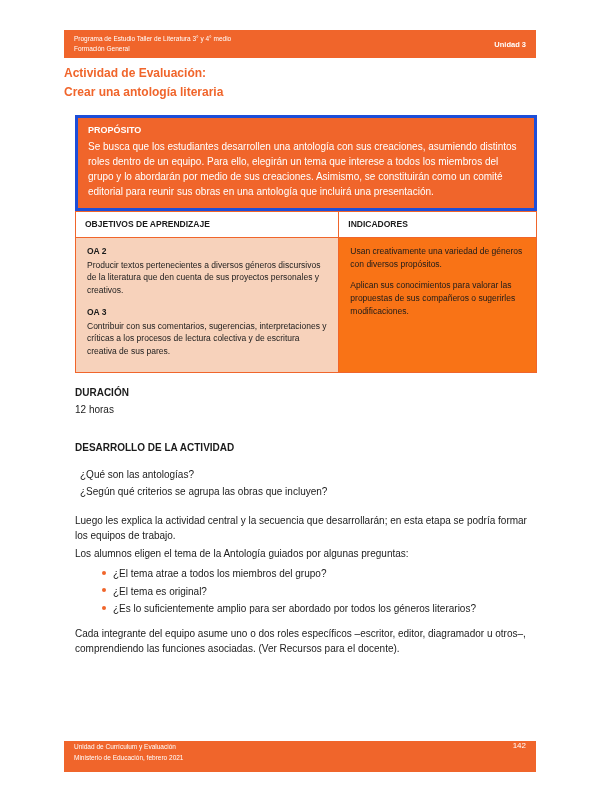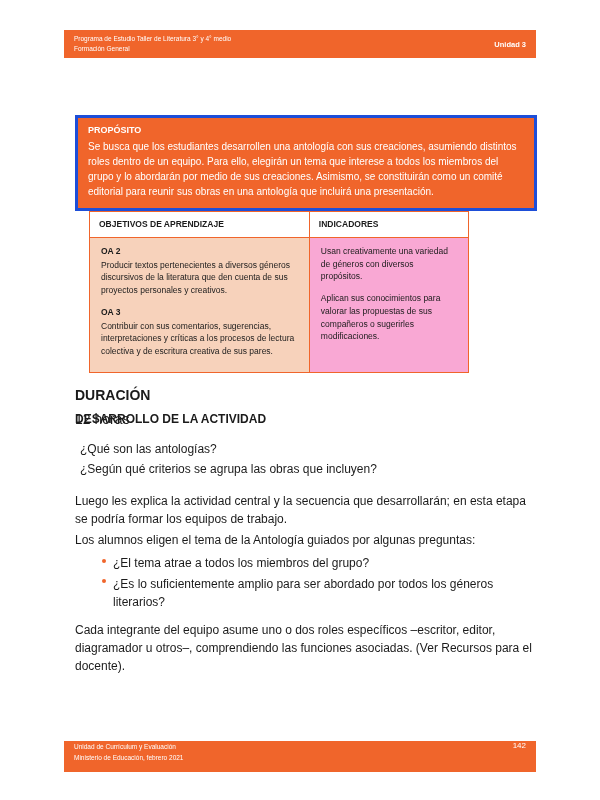--- a/index.html
+++ b/index.html
@@ -47,51 +47,51 @@
     padding: 7px 10px 9px 10px;
     box-sizing: border-box;
     border: 3px solid #1d4ed8;
   }
   .prop-header { font-size: 9px; font-weight: bold; margin-bottom: 4px; }
   .prop-body { font-size: 10px; line-height: 1.5; }
 
   
   .oa-table {
     position: absolute;
-    left: 89px; right: 63px; top: 211px;
+    left: 75px; right: 63px; top: 211px;
     border-collapse: collapse;
     table-layout: fixed;
-    width: 380px;
+    width: 462px;
   }
   .oa-table td {
     border: 1px solid #F0652B;
     vertical-align: top;
     padding: 5px 11px;
     font-size: 8.5px;
     line-height: 1.5;
   }
   .oa-table .hdr { font-weight: bold; background: #ffffff; padding: 6px 9px; }
   .col-left { width: 53%; }
   .cell-oa { background: #F7D2BB; }
-  .cell-ind { background: #f9a8d4; }
+  .cell-ind { background: #f97316; }
   .oa-item { margin-bottom: 9px; }
   .oa-code { font-weight: bold; margin: 2px 0 1px 0; }
   .ind-item { margin: 2px 0 9px 0; }
 
   .duracion {
     position: absolute;
     left: 75px; top: 384px;
-    font-size: 14px; line-height: 1.7;
+    font-size: 10px; line-height: 1.7;
   }
   .duracion .lbl { font-weight: bold; }
 
   .body-flow {
     position: absolute;
-    left: 75px; right: 62px; top: 410px;
-    font-size: 12px;
+    left: 75px; right: 62px; top: 440px;
+    font-size: 10px;
     line-height: 1.5;
   }
   .section-title { font-weight: bold; margin-bottom: 12px; }
   .para { margin: 0 0 3px 0; }
   .question { margin: 2px 0 2px 5px; }
   .gap { height: 12px; }
   .bullets { margin: 5px 0 10px 0; padding: 0 0 0 38px; list-style: none; }
   .bullets li { position: relative; margin-bottom: 2.5px; }
   .bullets li::before {
     content: "";
@@ -124,20 +124,24 @@
 <div class="page">
 
   <div class="topbar">
     <div class="left">
       <div>Programa de Estudio Taller de Literatura 3° y 4° medio</div>
       <div>Formación General</div>
     </div>
     <div class="right">Unidad 3</div>
   </div>
 
+  <div class="title-block">
+    <div>Actividad de Evaluación:</div>
+    <div>Crear una antología literaria</div>
+  </div>
 
   <div class="prop-box">
     <div class="prop-header">PROPÓSITO</div>
     <div class="prop-body">Se busca que los estudiantes desarrollen una antología con sus creaciones, asumiendo distintos roles dentro de un equipo. Para ello, elegirán un tema que interese a todos los miembros del grupo y lo abordarán por medio de sus creaciones. Asimismo, se constituirán como un comité editorial para reunir sus obras en una antología que incluirá una presentación.</div>
   </div>
 
   <table class="oa-table">
     <tbody>
         <tr>
       <td class="hdr col-left">OBJETIVOS DE APRENDIZAJE</td>
@@ -169,20 +173,21 @@
 
   <div class="body-flow">
     <div class="section-title">DESARROLLO DE LA ACTIVIDAD</div>
     <div class="question">¿Qué son las antologías?</div>
     <div class="question">¿Según qué criterios se agrupa las obras que incluyen?</div>
     <div class="gap"></div>
     <p class="para">Luego les explica la actividad central y la secuencia que desarrollarán; en esta etapa se podría formar los equipos de trabajo.</p>
     <p class="para">Los alumnos eligen el tema de la Antología guiados por algunas preguntas:</p>
     <ul class="bullets">
       <li>¿El tema atrae a todos los miembros del grupo?</li>
+      <li>¿El tema es original?</li>
       <li>¿Es lo suficientemente amplio para ser abordado por todos los géneros literarios?</li>
     </ul>
     <p class="para">Cada integrante del equipo asume uno o dos roles específicos –escritor, editor, diagramador u otros–, comprendiendo las funciones asociadas. (Ver Recursos para el docente).</p>
   </div>
 
   <div class="footbar">
     <div class="left">
       <div>Unidad de Currículum y Evaluación</div>
       <div>Ministerio de Educación, febrero 2021</div>
     </div>

